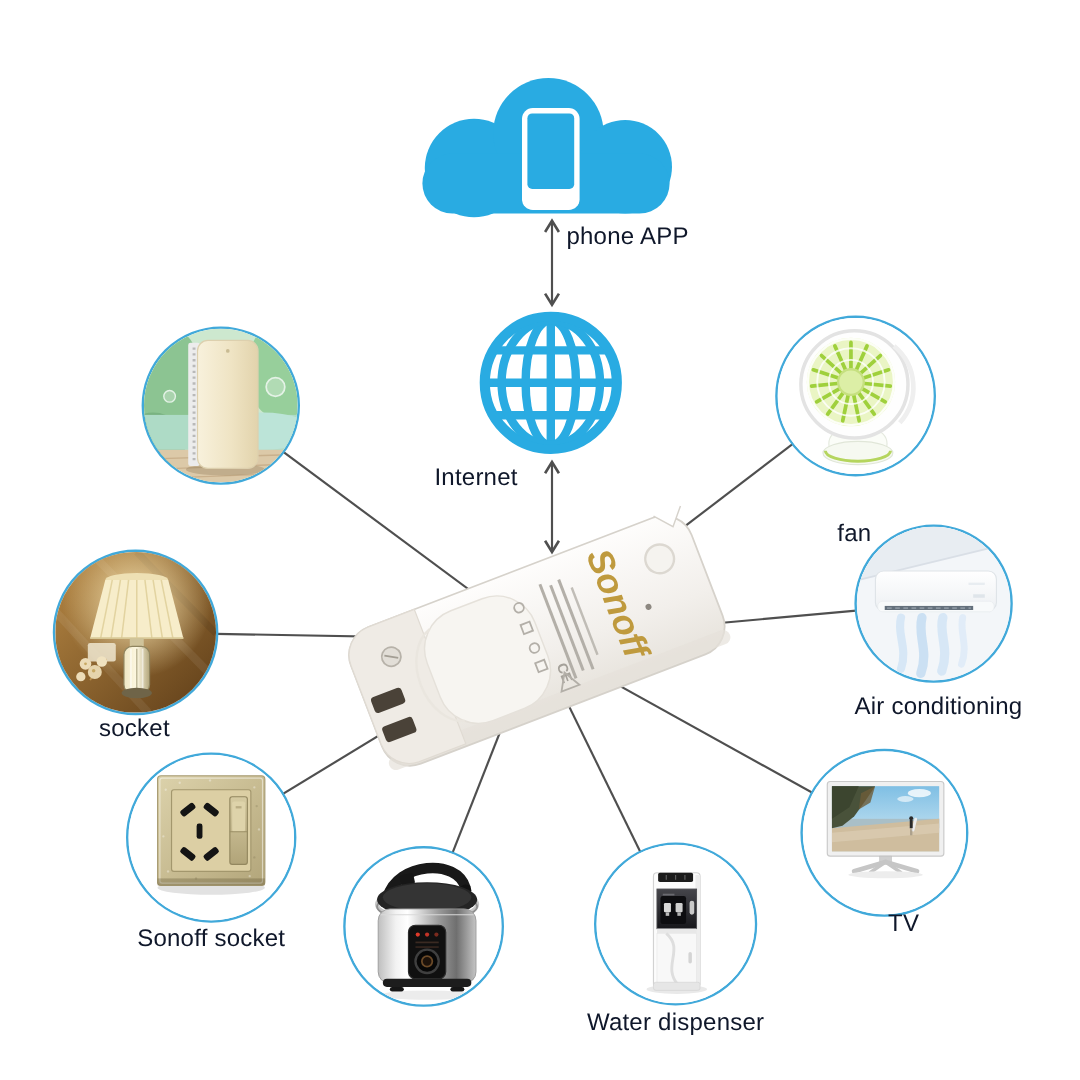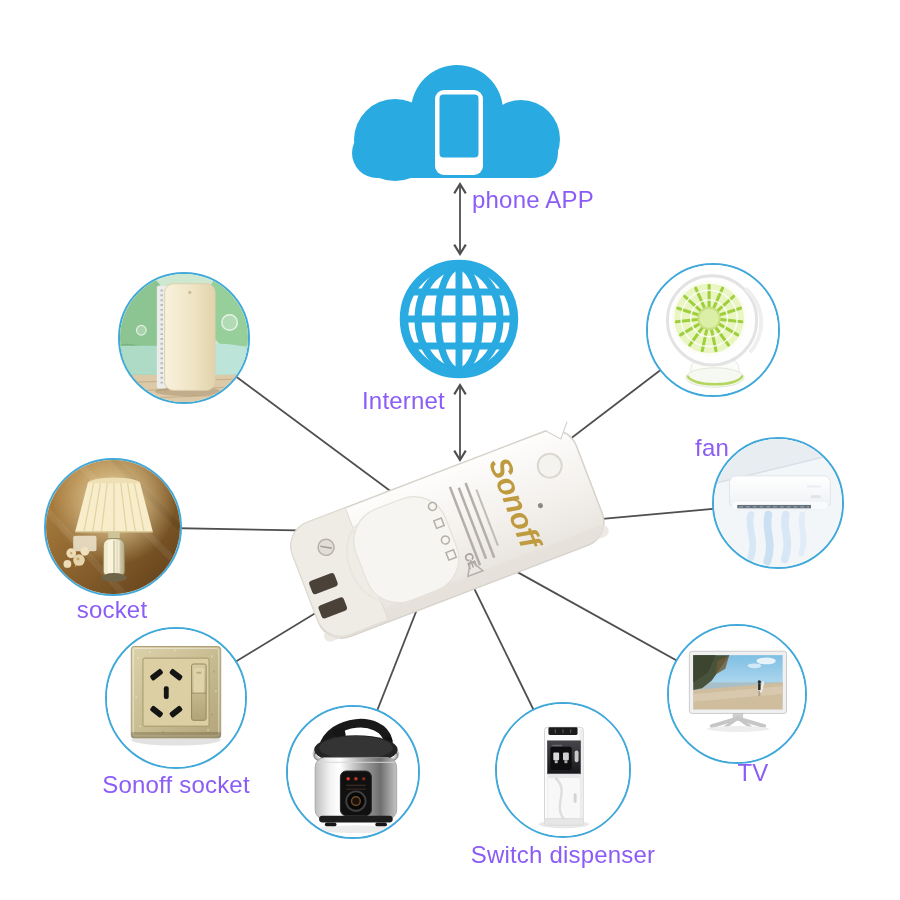--- a/index.html
+++ b/index.html
@@ -2,21 +2,21 @@
 <html><head>
 <meta charset="utf-8">
 <style>
   html,body{margin:0;padding:0;background:#fff;}
   .canvas{position:relative;width:900px;height:900px;background:#ffffff;overflow:hidden;
           font-family:"Liberation Sans",sans-serif;}
   .layer{position:absolute;left:0;top:0;}
   .node{position:absolute;border-radius:50%;border:2.5px solid #41a9da;background:#fff;
         overflow:hidden;box-sizing:border-box;}
   .node svg{display:block;width:100%;height:100%;}
-  .label{position:absolute;font-size:24px;color:#8b5cf6;white-space:nowrap;
+  .label{position:absolute;font-size:20px;color:#0f172a;white-space:nowrap;
          transform:translateX(-50%);letter-spacing:0.2px;text-align:right;}
   .label.anchor-left{transform:none;}
 </style>
 </head>
 <body>
 
 <div class="canvas">
 
   <svg class="layer" width="900" height="900" viewBox="0 0 900 900">
     <defs>
@@ -242,20 +242,21 @@
       <rect x="100" y="58" width="10" height="3" fill="#dfe5ea"></rect>
       <rect x="96" y="48" width="14" height="2" fill="#e8edf1"></rect>
       <g fill="none" stroke-linecap="round" opacity="0.9">
         <path d="M38,78 C34,92 44,104 38,122" stroke="#d4e6f6" stroke-width="7"></path>
         <path d="M56,78 C52,94 62,106 55,126" stroke="#c7def2" stroke-width="8"></path>
         <path d="M74,78 C70,92 80,104 73,124" stroke="#d4e6f6" stroke-width="8"></path>
         <path d="M91,78 C88,90 96,102 90,118" stroke="#dfecf8" stroke-width="6"></path>
       </g>
     </svg>
   </div>
+  <div class="label" style="left:782px;top:578px;">Air conditioning</div>
 
   <div class="node" style="left:105px;top:627px;width:142px;height:142px;">
     <svg viewBox="0 0 142 142">
       <defs>
         <linearGradient id="gPlate" x1="0" y1="0" x2="1" y2="1">
           <stop offset="0" stop-color="#dcd2ab"></stop>
             <stop offset="0.5" stop-color="#c8bc92"></stop>
             <stop offset="1" stop-color="#b2a57a"></stop>
         </linearGradient>
         <linearGradient id="gSw" x1="0" y1="0" x2="0" y2="1">
@@ -398,18 +399,18 @@
       <rect x="68" y="50" width="6" height="8" rx="1" fill="#cfcfcf"></rect>
       <rect x="69.5" y="58" width="3" height="3" fill="#b0b0b0"></rect>
       <rect x="80" y="48" width="4" height="12" rx="2" fill="#c9c9c9"></rect>
       <rect x="52" y="72" width="34" height="4" fill="#e8e8e8"></rect>
       <rect x="52" y="76" width="34" height="44" fill="#f8f8f8" stroke="#e3e3e3" stroke-width="0.5"></rect>
       <path d="M60,76 C76,90 56,104 70,120" stroke="#dedede" stroke-width="2.5" fill="none"></path>
       <rect x="79" y="92" width="3" height="10" rx="1.5" fill="#d4d4d4"></rect>
       <rect x="49" y="118" width="40" height="7" rx="2" fill="#e6e6e6" stroke="#d0d0d0" stroke-width="0.5"></rect>
     </svg>
   </div>
-  <div class="label" style="left:563px;top:841px;">Switch dispenser</div>
+  <div class="label" style="left:563px;top:841px;">Water dispenser</div>
 
   <div class="label anchor-left" style="left:472px;top:186px;">phone APP</div>
   <div class="label anchor-left" style="left:362px;top:387px;">Internet</div>
 
 </div>
 
 </body></html>

